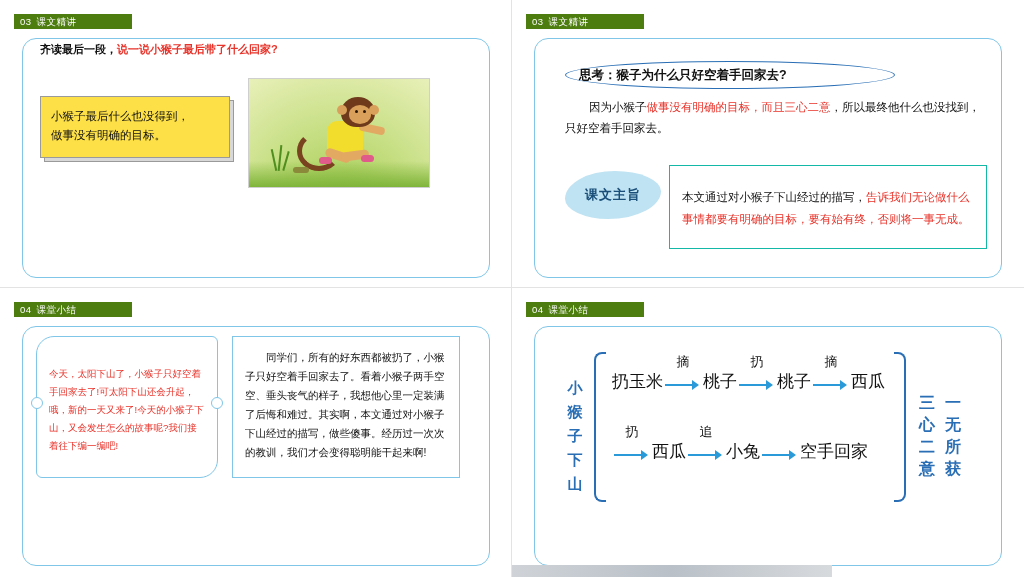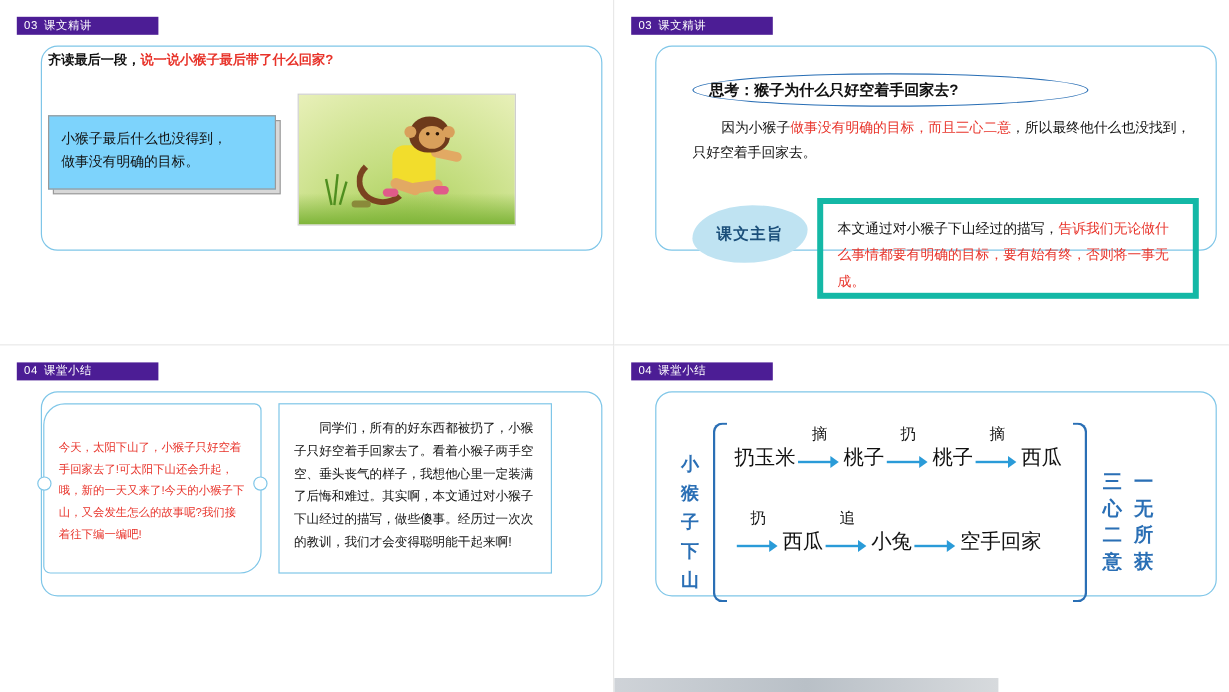--- a/index.html
+++ b/index.html
@@ -26,56 +26,56 @@
   }
   .slide:nth-child(2n){border-right:none;}
   .slide:nth-child(n+3){border-bottom:none;}
 
   
   .sec-tag{
     position:absolute;
     left:14px;top:14px;
     height:15px;
     min-width:118px;
-    background:#4c1d95;
+    background:#4d7c0f;
     color:#ffffff;
     font-size:9.5px;
     line-height:15px;
     padding:0 8px 0 6px;
     box-sizing:border-box;
     letter-spacing:.5px;
     white-space:nowrap;
   }
   .sec-tag .num{margin-right:5px;}
 
   
   .frame{
     position:absolute;
-    left:34px;top:38px;
-    width:468px;height:171px;
+    left:22px;top:38px;
+    width:468px;height:240px;
     border:1px solid #7fc6e8;
     border-radius:14px;
     box-sizing:border-box;
   }
 
   
   .s1-title{
     position:absolute;
     left:40px;top:42px;
     font-size:11px;
     color:#111;
     font-weight:bold;
     white-space:nowrap;
   }
   .s1-title .red{color:#e8332a;}
   .s1-box{
     position:absolute;
     left:40px;top:96px;
     width:190px;height:62px;
-    background:#7dd3fc;
+    background:#fde047;
     border:1px solid #9a9a9a;
     box-sizing:border-box;
     box-shadow:4px 4px 0 -1px #d8d8d8, 4px 4px 0 0 #9a9a9a;
     padding:10px 8px 0 10px;
     font-size:11.5px;
     line-height:19px;
     color:#111;
   }
   .s1-pic{
     position:absolute;
@@ -151,23 +151,23 @@
   .s2-badge .txt{
     position:absolute;inset:0;
     display:flex;align-items:center;justify-content:center;
     font-size:13px;color:#1b4f7a;font-weight:bold;
     letter-spacing:1px;
   }
   .s2-note{
     position:absolute;
     left:134px;top:126px;
     width:318px;height:84px;
-    border:5px solid #14b8a6;
-    box-sizing:border-box;
-    padding:10px 12px;
+    border:1px solid #14b8a6;
+    box-sizing:border-box;
+    padding:20px 12px;
     font-size:11.5px;
     line-height:22px;
     color:#111;
   }
   .s2-note .red{color:#e8332a;}
 
   
   .s3-cloud{
     position:absolute;
     left:36px;top:48px;

